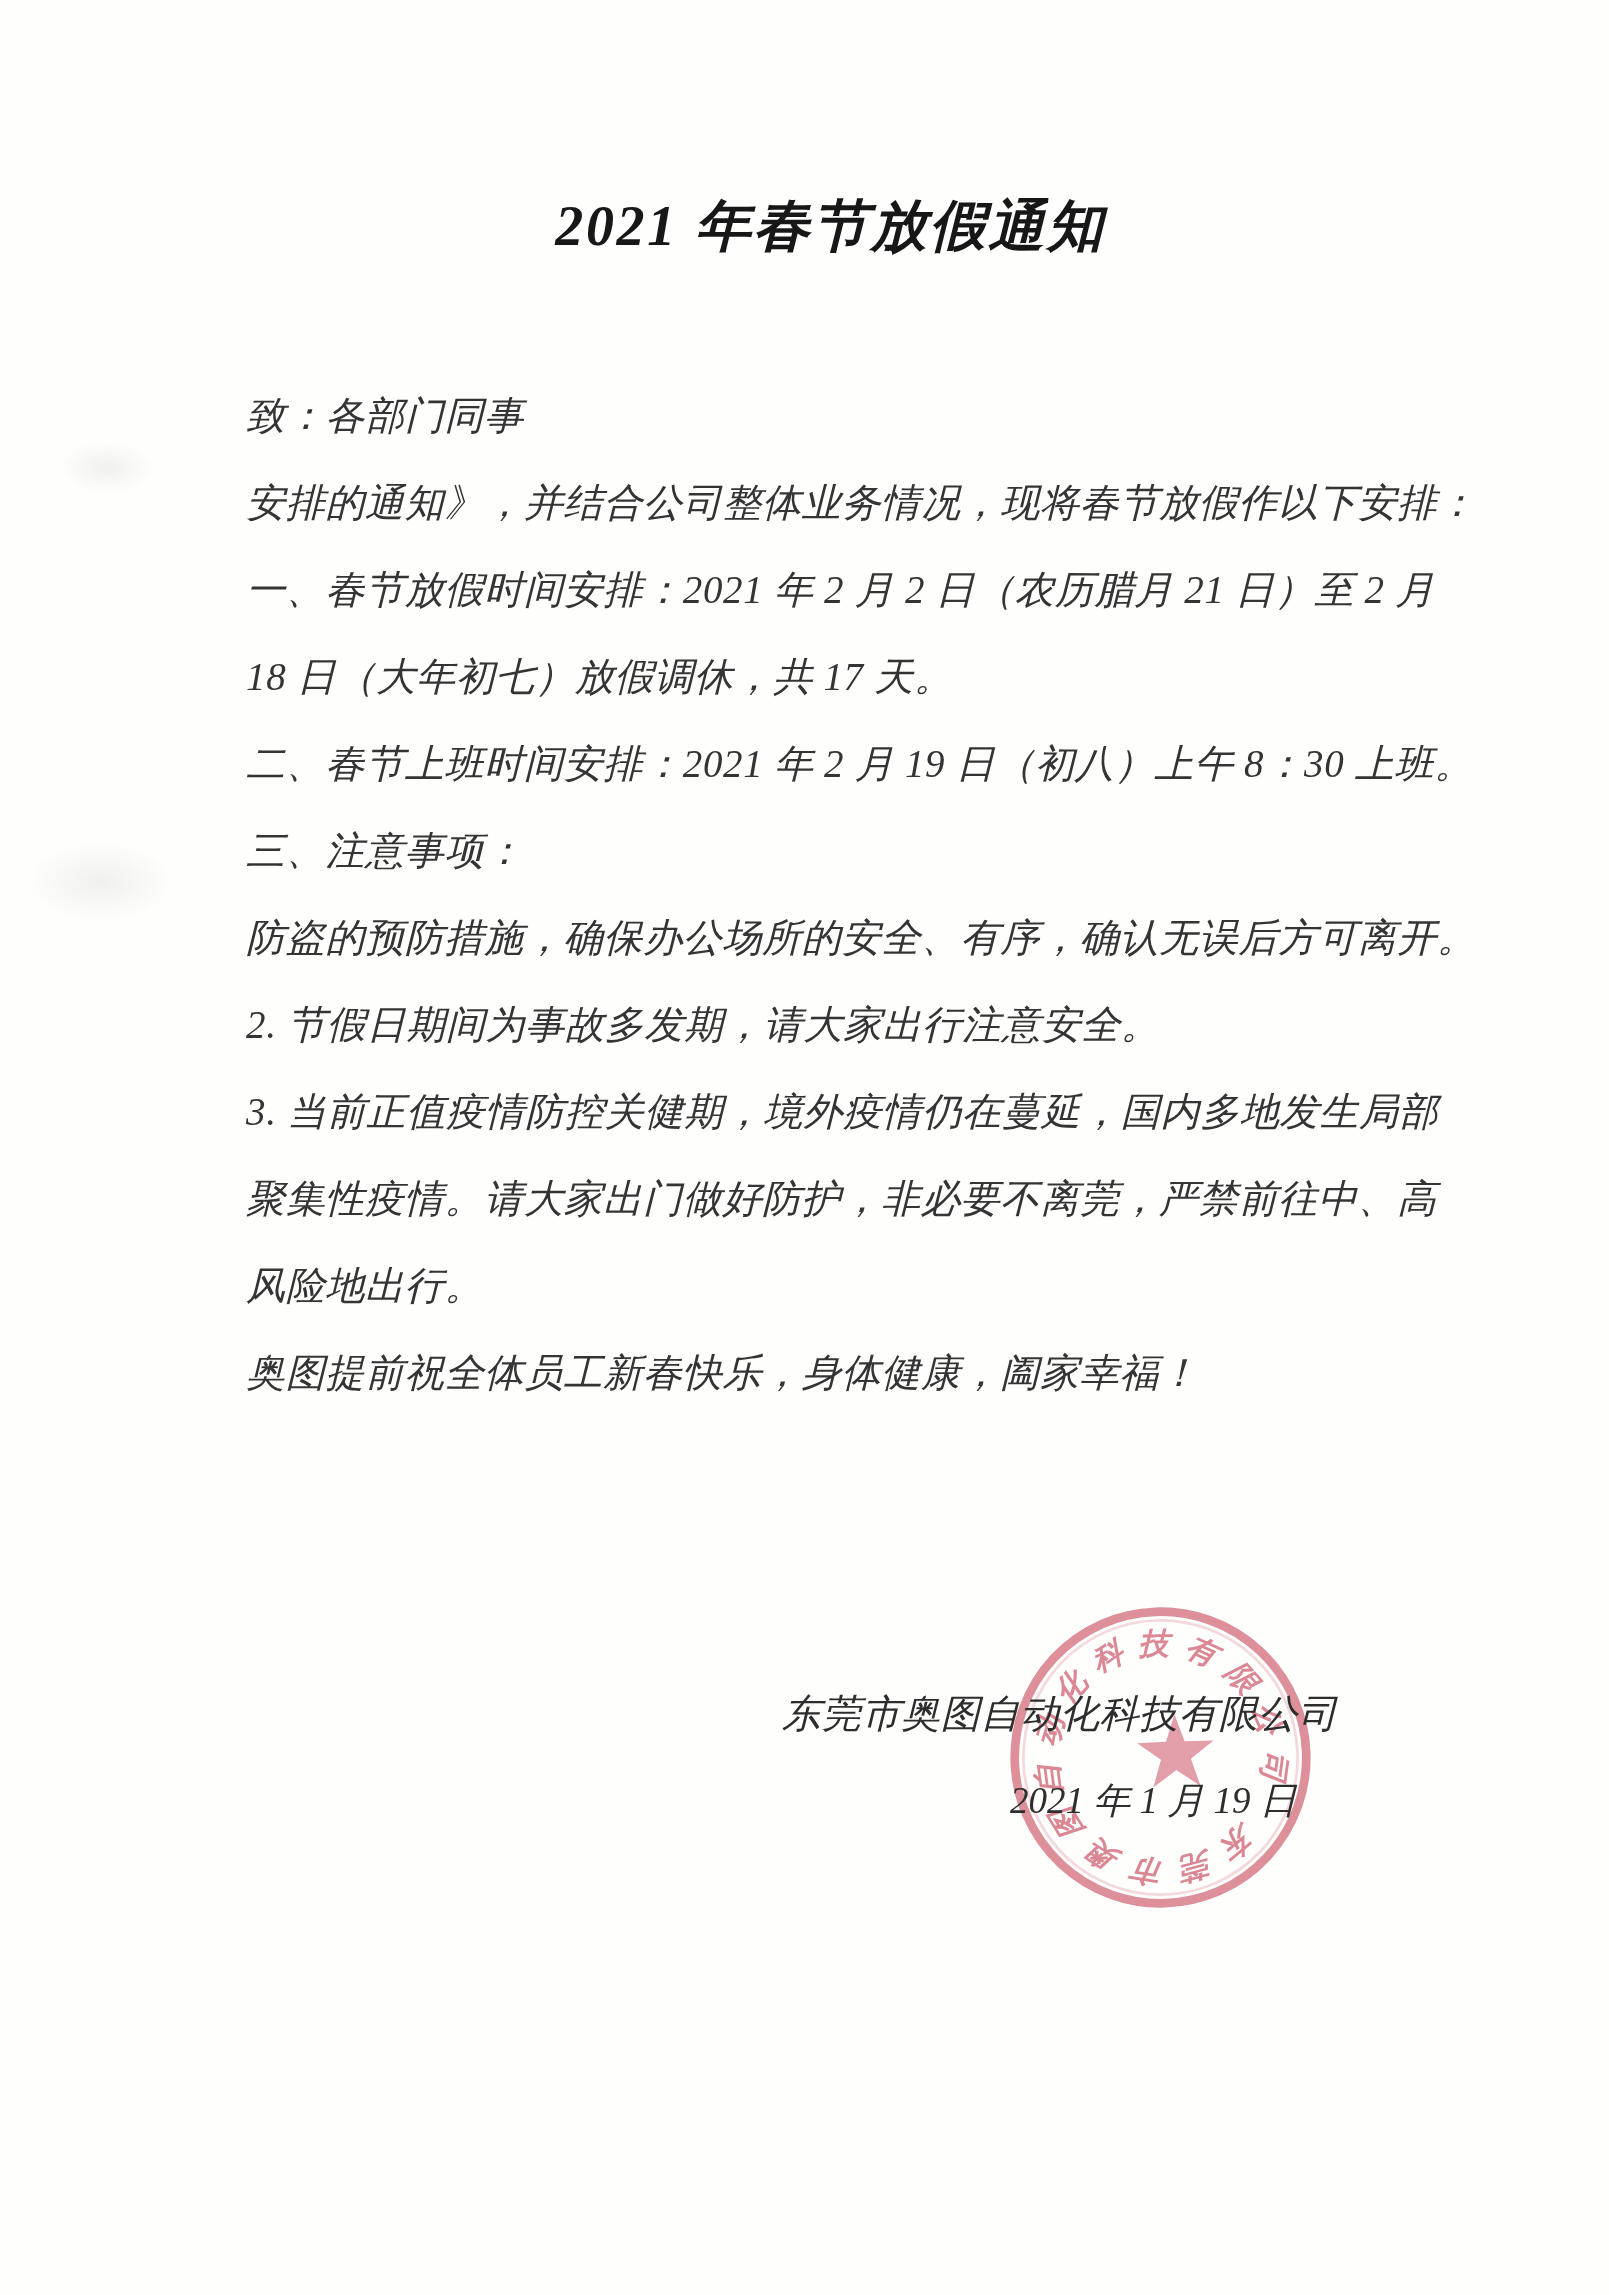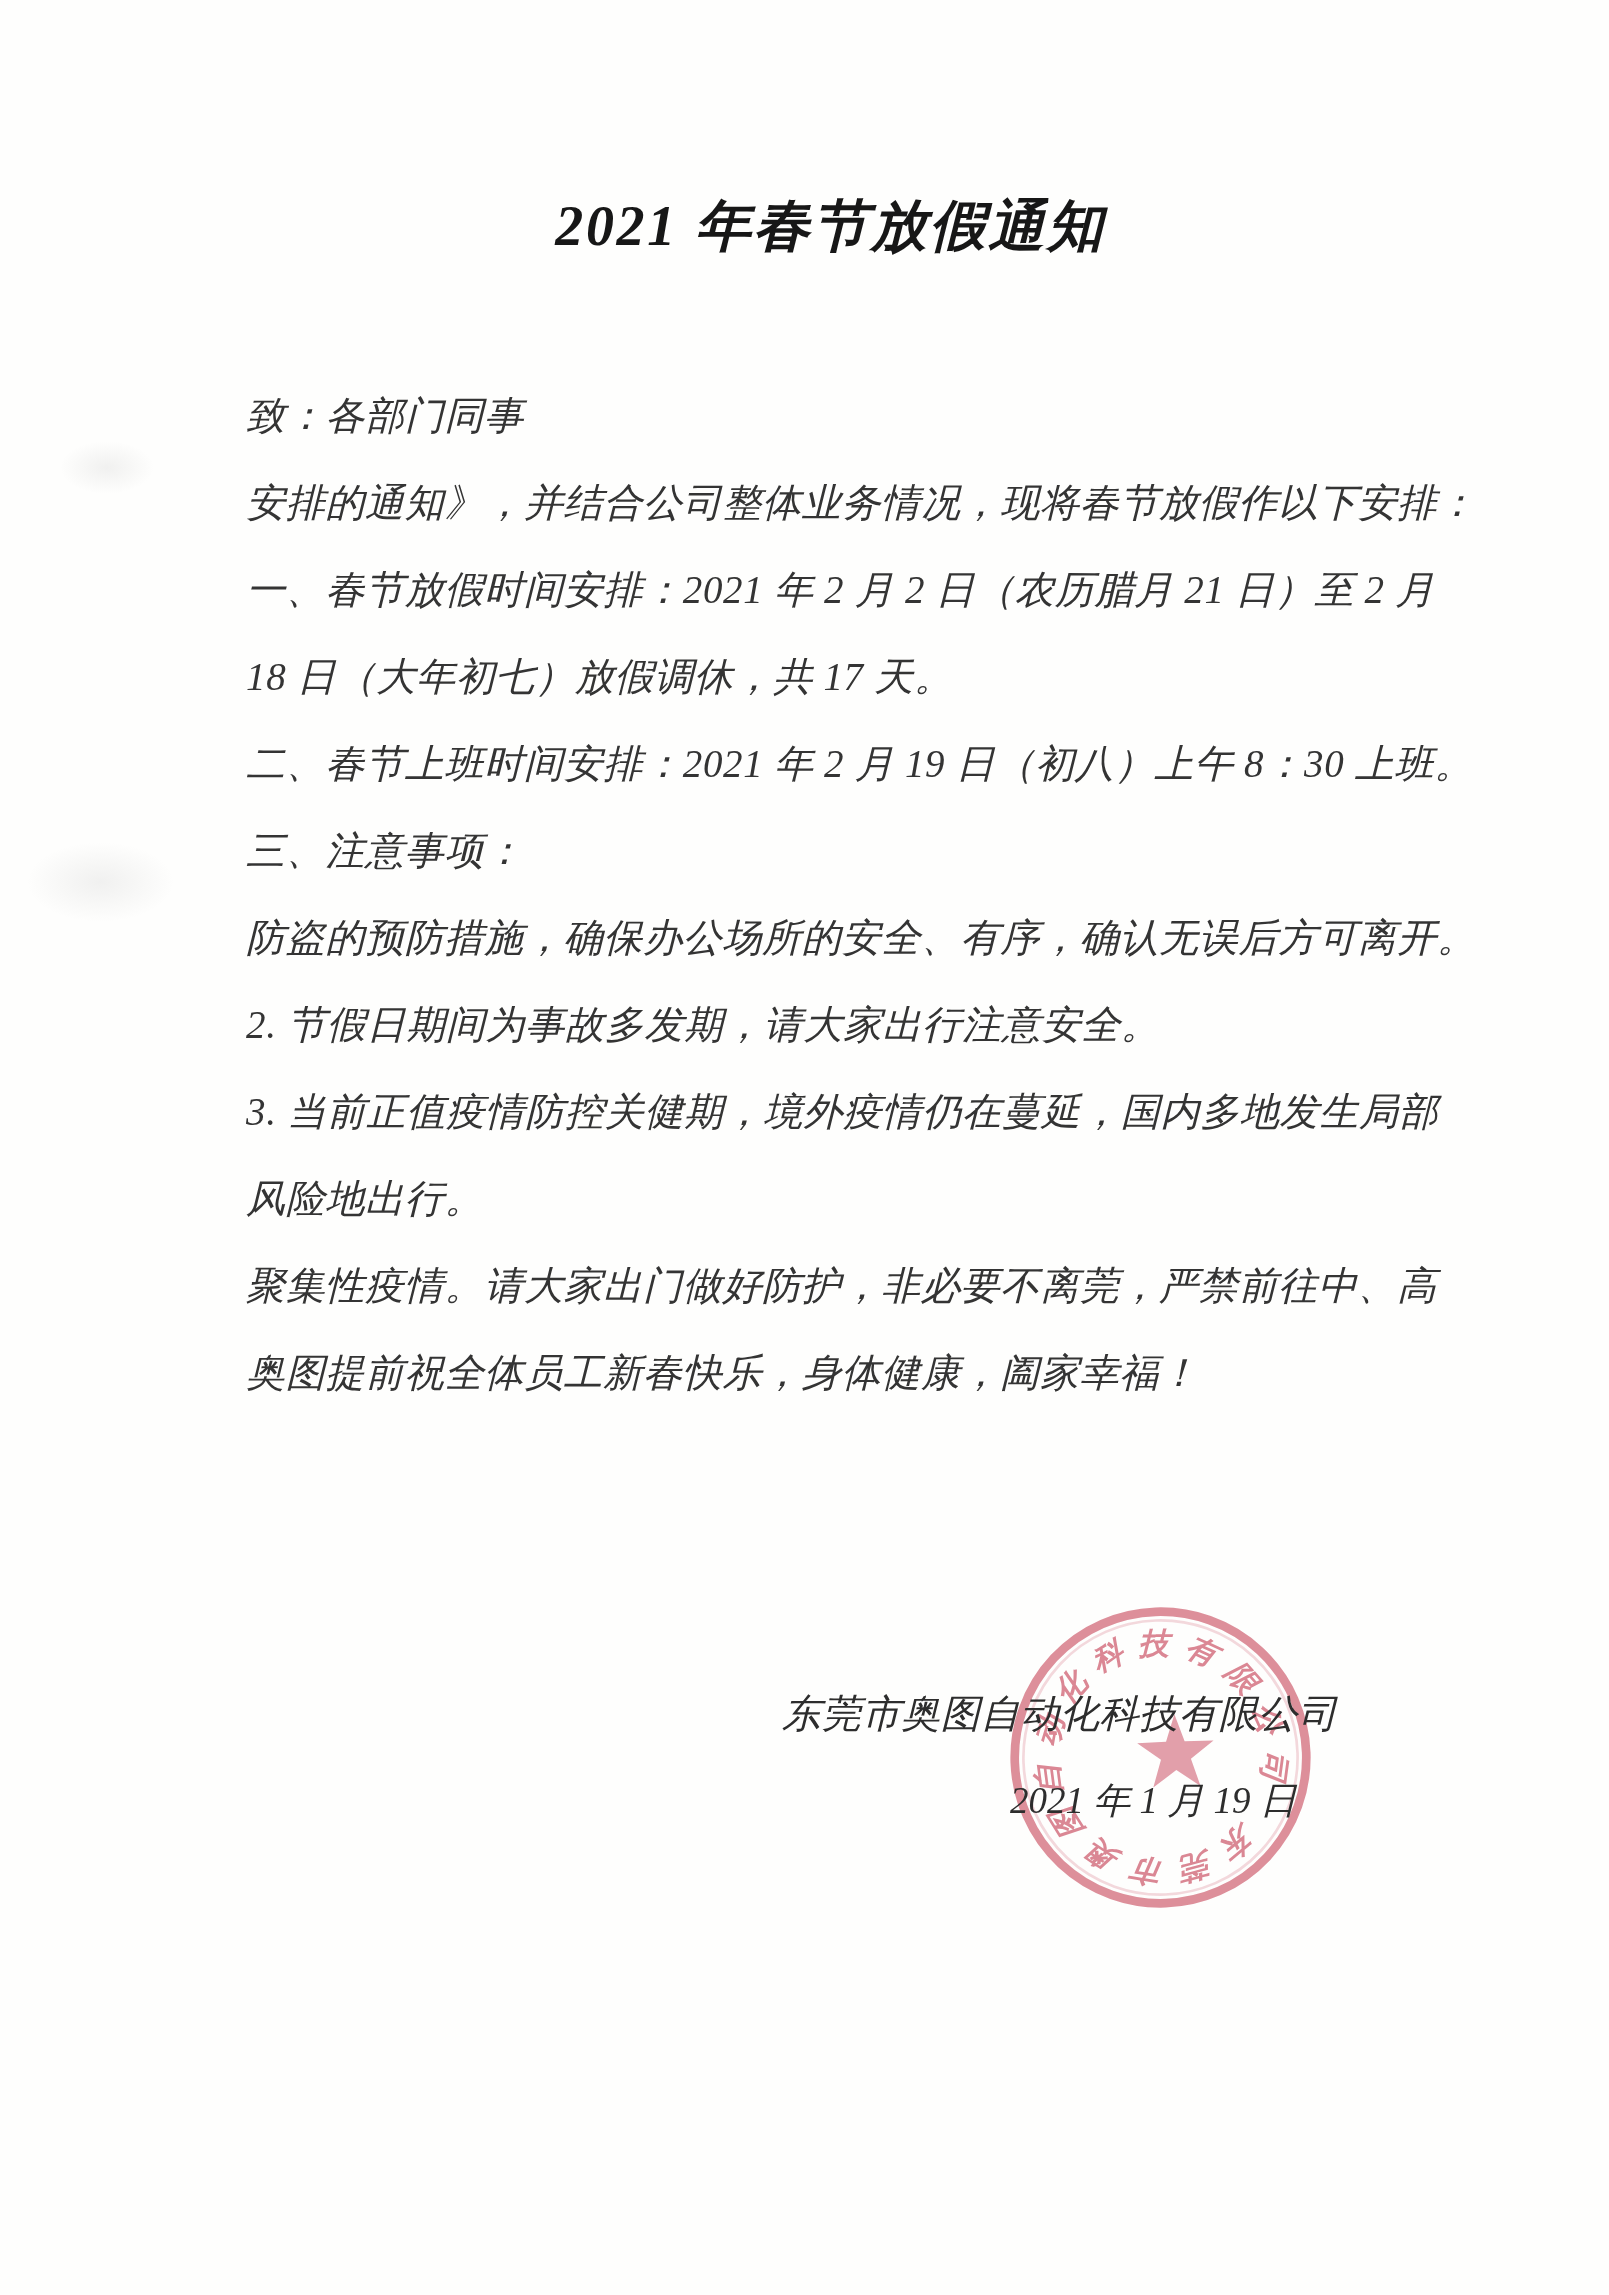--- a/index.html
+++ b/index.html
@@ -89,22 +89,22 @@
   <div class="doc-body">
     <div class="body-line">致：各部门同事</div>
     <div class="body-line">安排的通知》，并结合公司整体业务情况，现将春节放假作以下安排：</div>
     <div class="body-line">一、春节放假时间安排：2021 年 2 月 2 日（农历腊月 21 日）至 2 月</div>
     <div class="body-line">18 日（大年初七）放假调休，共 17 天。</div>
     <div class="body-line">二、春节上班时间安排：2021 年 2 月 19 日（初八）上午 8：30 上班。</div>
     <div class="body-line">三、注意事项：</div>
     <div class="body-line">防盗的预防措施，确保办公场所的安全、有序，确认无误后方可离开。</div>
     <div class="body-line">2. 节假日期间为事故多发期，请大家出行注意安全。</div>
     <div class="body-line">3. 当前正值疫情防控关健期，境外疫情仍在蔓延，国内多地发生局部</div>
+    <div class="body-line">聚集性疫情。请大家出门做好防护，非必要不离莞，严禁前往中、高</div>
     <div class="body-line">风险地出行。</div>
-    <div class="body-line">聚集性疫情。请大家出门做好防护，非必要不离莞，严禁前往中、高</div>
     <div class="body-line">奥图提前祝全体员工新春快乐，身体健康，阖家幸福！</div>
   </div>
 
   <svg class="stamp" viewBox="-240 -240 480 480" xmlns="http://www.w3.org/2000/svg">
     <circle class="ring" cx="0" cy="0" r="218"></circle>
     <circle class="ring2" cx="0" cy="0" r="205"></circle>
     <path class="star" transform="translate(23,-4)" d="M0,-60 L13.9,-19.1 L57.1,-18.5 L22.4,7.3 L35.3,48.5 L0,23.6 L-35.3,48.5 L-22.4,7.3 L-57.1,-18.5 L-13.9,-19.1 Z"></path>
     <defs>
       <path id="sealTextPath" d="M 126.98,88.91 A 155 155 0 0 1 -137.47,-71.55 A 155 155 0 0 1 145.66,53.01"></path>
     </defs>

